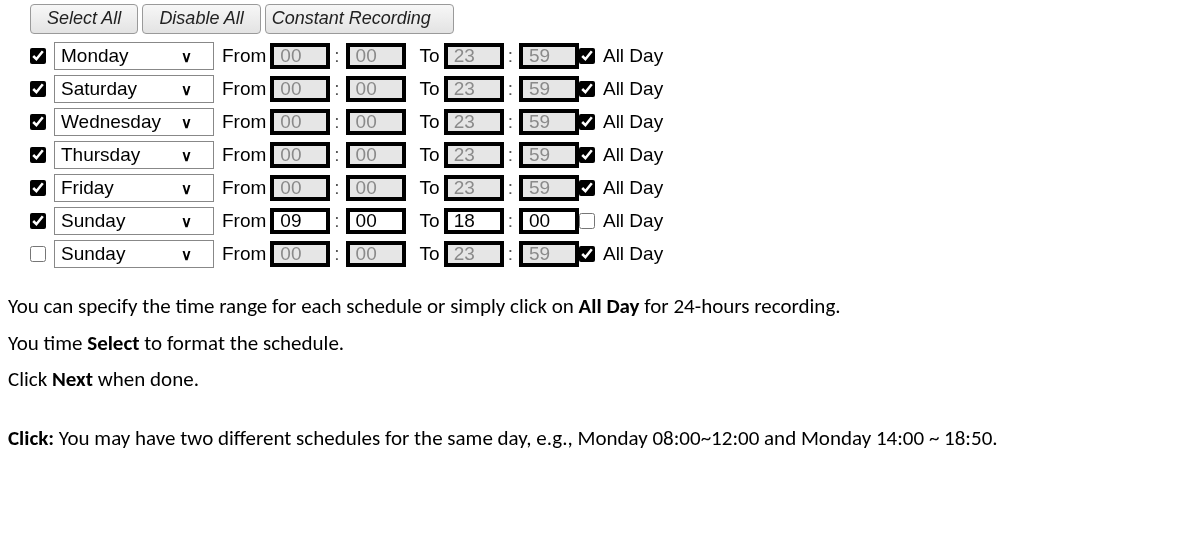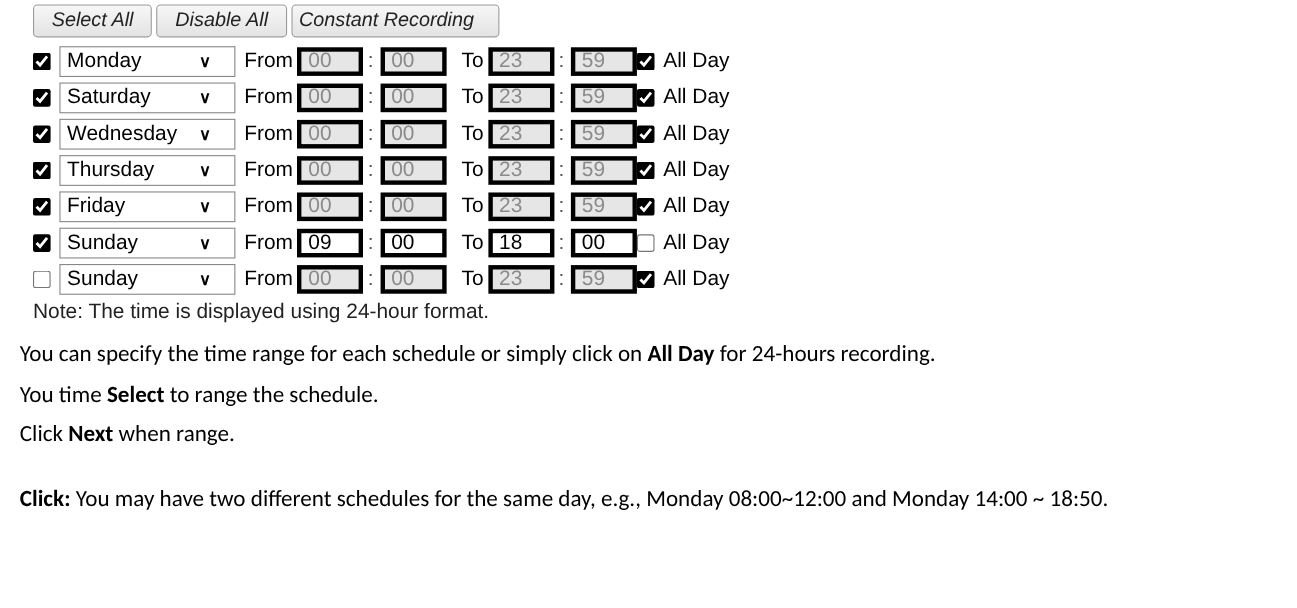--- a/index.html
+++ b/index.html
@@ -96,22 +96,22 @@
   }
   .note-small {
     font-size: 19px;
     color: #222;
     margin-top: 2px;
   }
   .doc-text {
     font-family: Calibri, Arial, sans-serif;
     font-size: 21px;
     line-height: 1.55;
-    margin-top: 10px;
-    padding-left: 18px;
+    margin-top: 22px;
+    padding-left: 8px;
   }
   .doc-text p { margin: 0 0 4px 0; }
   .doc-text .spaced { margin-top: 26px; }
   b { font-weight: bold; }
 </style>
 </head>
 <body>
 
 <div class="panel">
 
@@ -236,29 +236,28 @@
         <div class="tbox dis">00</div>
         <span class="lbl" style="margin-left: 14px;">To</span>
         <div class="tbox dis">23</div>
         <span class="colon">:</span>
         <div class="tbox dis">59</div>
         <input type="checkbox" class="allday-cb" checked="" style="">
         <span>All Day</span>
       </div>
     </div>
 
-  <div class="note-small">Note: The time is displayed using 24-hour format.</div>
 </div>
 
 <div class="doc-text">
   <p>
     <span>You can specify the time range for each schedule or simply click on </span><b>All Day</b><span> for 24-hours recording.</span>
   </p>
   <p>
-    <span>You time </span><b>Select</b><span> to range the schedule.</span>
+    <span>You time </span><b>Select</b><span> to format the schedule.</span>
   </p>
   <p>
-    <span>Click </span><b>Next</b><span> when range.</span>
+    <span>Click </span><b>Next</b><span> when done.</span>
   </p>
   <p class="spaced">
     <b>Click:</b><span> You may have two different schedules for the same day, e.g., Monday 08:00~12:00 and Monday 14:00 ~ 18:50.</span>
   </p>
 </div>
 
 </body></html>

